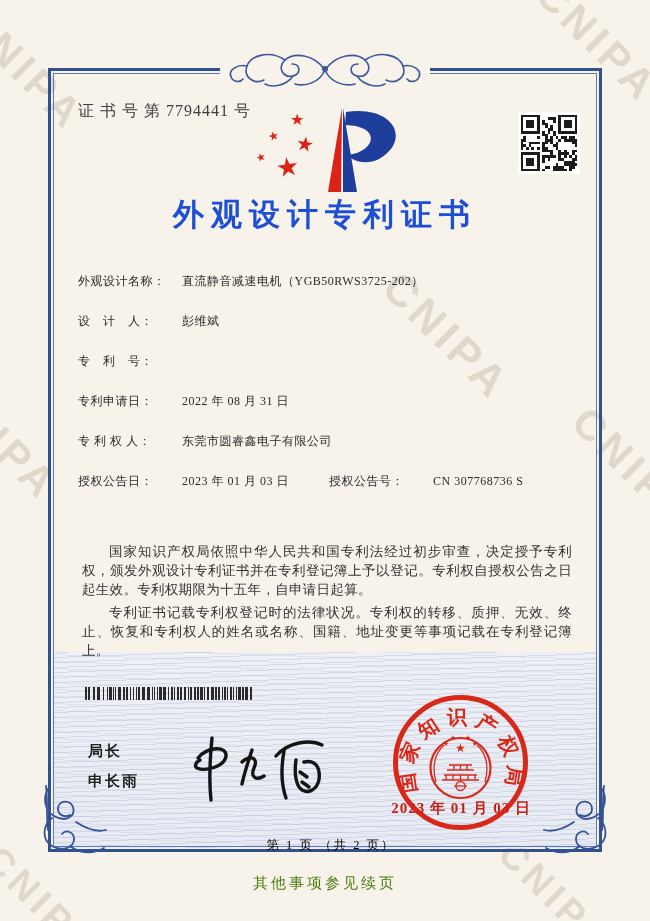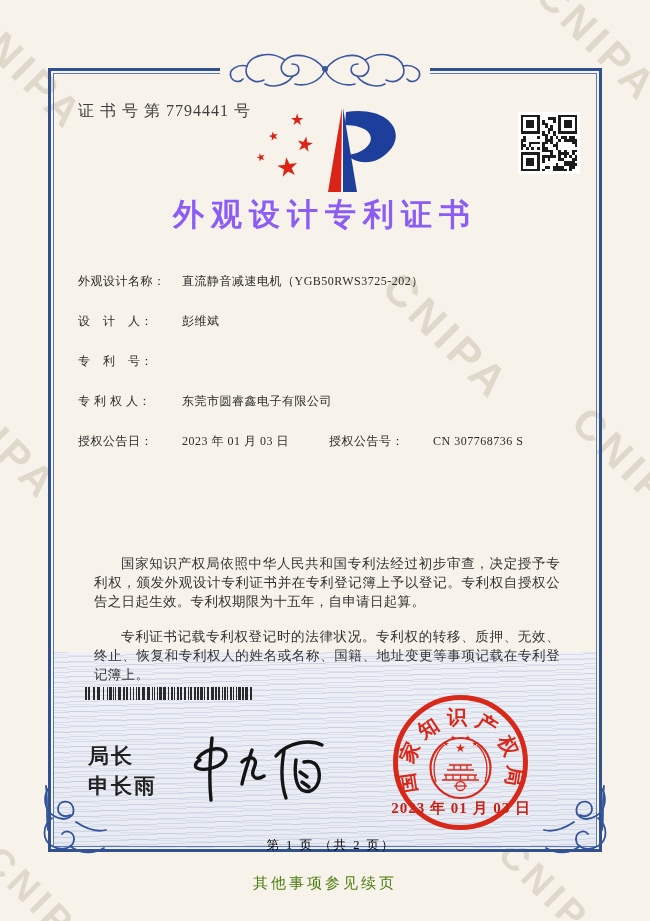--- a/index.html
+++ b/index.html
@@ -38,39 +38,39 @@
   }
   .ornament-bl,.ornament-br{position:absolute;top:782px;width:72px;height:76px;z-index:4;}
   .ornament-bl{left:36px;}
   .ornament-br{left:542px;transform:scaleX(-1);}
   
   .cert-no{position:absolute;left:78px;top:101px;z-index:5;font-size:16px;color:#3e3e3e;letter-spacing:1px;}
   .logo{position:absolute;left:246px;top:104px;width:160px;height:94px;z-index:5;}
   .logo .star{position:absolute;color:#dc2318;line-height:1;font-family:"DejaVu Sans",sans-serif;}
   .doc-title{
     position:absolute;left:0;right:0;top:194px;z-index:5;text-align:center;
-    font-size:31px;font-weight:700;letter-spacing:7px;color:#8b5cf6;
+    font-size:31px;font-weight:700;letter-spacing:7px;color:#1d4ed8;
   }
   .qr{position:absolute;left:518px;top:112px;width:62px;height:62px;z-index:5;}
   
   .fields{position:absolute;left:78px;top:274px;width:502px;z-index:5;font-size:12px;color:#2b2b2b;}
   .field{display:flex;margin-bottom:25px;line-height:15px;white-space:nowrap;letter-spacing:0.5px;}
   .field .lbl{flex:0 0 104px;width:104px;}
   .field .val{flex:1;}
   .grant-date{flex:0 0 160px;width:160px;}
   
   .paras{position:absolute;left:78px;top:538px;width:498px;z-index:5;
     font-size:13.5px;line-height:19px;color:#333;text-align:justify;letter-spacing:0.3px;}
-  .paras p{margin:16px;text-indent:2em;}
+  .paras p{margin:4px;text-indent:2em;}
   
   .barcode{position:absolute;left:85px;top:687px;width:168px;height:13px;z-index:5;}
   .sig-title,.sig-name{
     position:absolute;left:88px;z-index:5;
     font-family:Liberation Serif, serif;
-    font-size:21px;font-weight:700;color:#222;letter-spacing:2px;
+    font-size:15px;font-weight:700;color:#222;letter-spacing:2px;
   }
   .sig-title{top:742px;}
   .sig-name{top:772px;}
   .sig-hand{position:absolute;left:182px;top:724px;width:156px;height:88px;z-index:5;}
   .seal{position:absolute;left:388px;top:690px;width:145px;height:145px;z-index:6;}
   .seal-date{
     position:absolute;left:384px;top:799px;width:154px;z-index:7;text-align:center;
     font-size:15px;font-weight:600;color:#c92013;letter-spacing:1px;white-space:nowrap;
   }
   .page-num{position:absolute;left:12px;right:0;top:837px;z-index:5;text-align:center;
@@ -289,20 +289,24 @@
       <span class="val">直流静音减速电机（YGB50RWS3725-202）</span>
     </div>
     <div class="field">
       <span class="lbl">设　计　人：</span>
       <span class="val">彭维斌</span>
     </div>
     <div class="field">
       <span class="lbl">专　利　号：</span>
     </div>
     <div class="field">
+      <span class="lbl">专利申请日：</span>
+      <span class="val">2022 年 08 月 31 日</span>
+    </div>
+    <div class="field">
       <span class="lbl">专 利 权 人：</span>
       <span class="val">东莞市圆睿鑫电子有限公司</span>
     </div>
     <div class="field">
       <span class="lbl">授权公告日：</span>
       <span class="val grant-date">2023 年 01 月 03 日</span>
       <span class="lbl">授权公告号：</span>
       <span class="val">CN 307768736 S</span>
     </div>
   </div>

